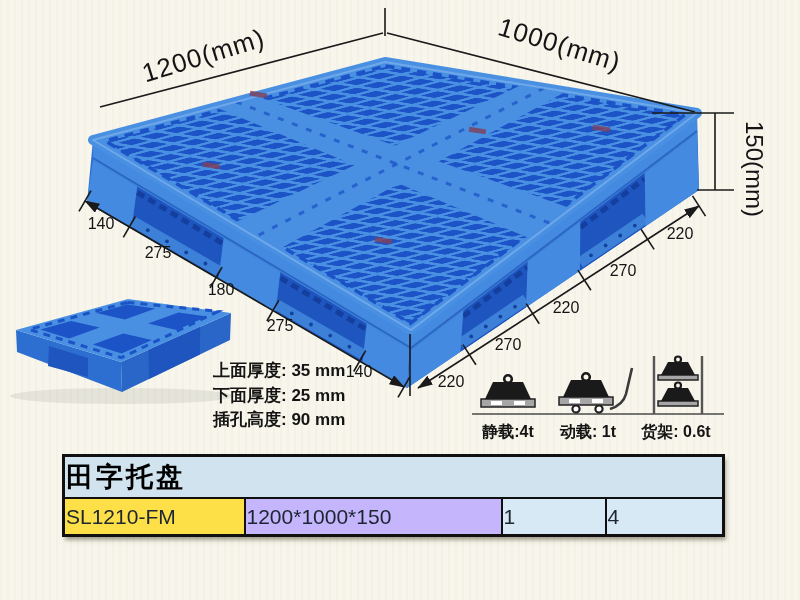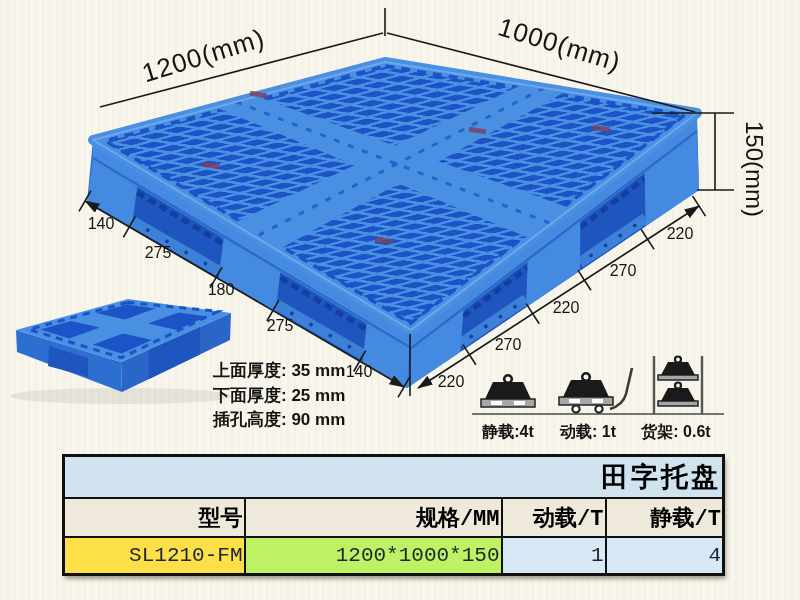--- a/index.html
+++ b/index.html
@@ -18,22 +18,22 @@
   .iconlabel{font-size:16px;font-weight:bold;text-anchor:middle;}
   .icon-dark{fill:#1a1a1a;}
   .icon-base{fill:#a6a6a6;stroke:#222;stroke-width:1.5;}
   .icon-line{stroke:#3a3a3a;stroke-width:2.6;fill:none;}
   .spec-table{
     position:absolute;left:62px;top:454px;width:660px;
     border-collapse:collapse;table-layout:fixed;
     box-shadow:2px 4px 4px -1px rgba(90,85,65,.55);
   }
   .spec-table td{
-    border:2.5px solid #101010;text-align:right;vertical-align:middle;
-    overflow:hidden;white-space:nowrap;font-family:Liberation Mono, monospace;
+    border:2.5px solid #101010;text-align:left;vertical-align:middle;
+    overflow:hidden;white-space:nowrap;
   }
   .spec-table .t-title{height:38px;font-size:27px;font-weight:bold;letter-spacing:3px;}
   .spec-table .t-head td{height:35px;font-size:22px;font-weight:bold;}
   .spec-table .t-row td{height:33px;font-size:21px;color:#1c2530;}
   .spec-table{border:3px solid #101010;}
 </style>
 </head>
 <body>
 
 <svg width="800" height="600" viewBox="0 0 800 600" style="position:absolute;left:0;top:0">
@@ -232,26 +232,20 @@
   <colgroup>
       <col style="width:181px">
       <col style="width:257px">
       <col style="width:104px">
       <col style="width:118px">
     </colgroup>
   <tbody>
     <tr>
       <td colspan="4" class="t-title" style="background:#d0e3ee">田字托盘</td>
     </tr>
-    <tr class="t-head">
-      <td style="background:#eee9db">型号</td>
-      <td style="background:#eee9db">规格/MM</td>
-      <td style="background:#eee9db">动载/T</td>
-      <td style="background:#eee9db">静载/T</td>
-    </tr>
     <tr class="t-row">
       <td style="background:#fde047">SL1210-FM</td>
-      <td style="background:#bef264">1200*1000*150</td>
+      <td style="background:#c4b5fd">1200*1000*150</td>
       <td style="background:#d7e9f4">1</td>
       <td style="background:#d7e9f4">4</td>
     </tr>
   </tbody>
 </table>
 
 </body></html>

